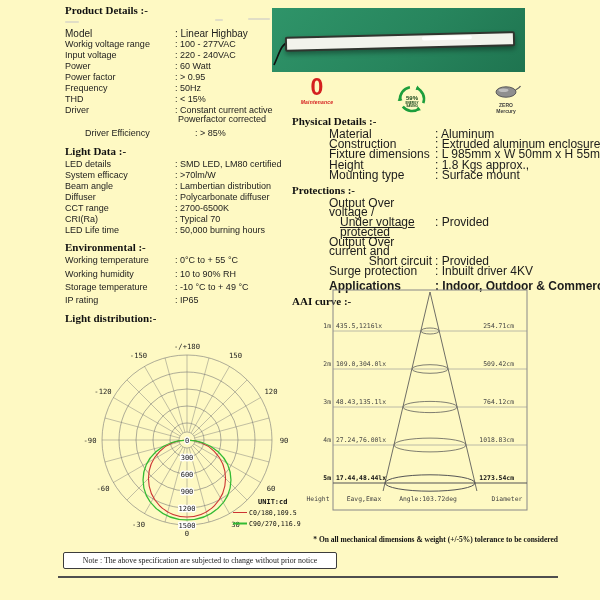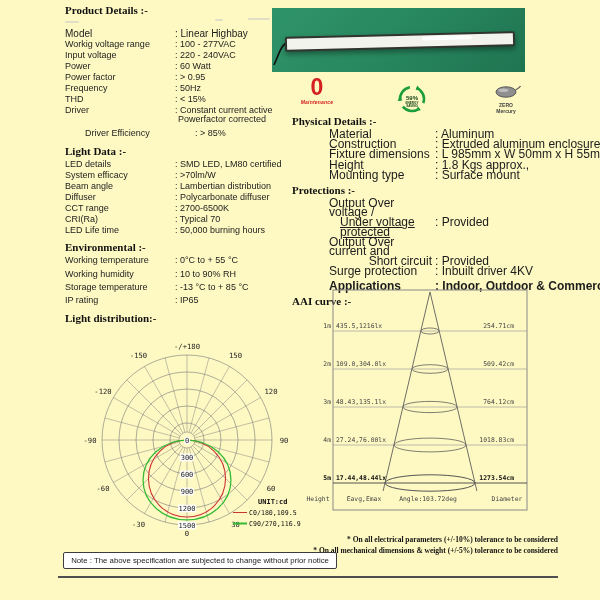--- a/index.html
+++ b/index.html
@@ -48,21 +48,21 @@
   .merclab{font-size:5px;font-weight:bold;color:#3f3f3f;line-height:5.5px;}
   
   #polar-wrap{position:absolute;left:63px;top:338px;width:252px;height:198px;}
   #polar-cap{position:absolute;left:63px;top:552px;width:252px;text-align:center;
              font-family:"DejaVu Sans Mono",monospace;font-size:8px;font-weight:600;color:#222;letter-spacing:.1px;}
   #aai-wrap{position:absolute;left:296px;top:284px;width:240px;height:235px;}
   
   #tol{position:absolute;left:278px;top:535px;width:280px;text-align:right;
        font-family:"Liberation Serif",serif;font-weight:bold;font-size:7.5px;line-height:10.5px;color:#111;}
   #notebox{position:absolute;left:63px;top:552px;width:272px;height:15px;border:1.2px solid #3c3c3c;
-           border-radius:2px;font-size:7.8px;line-height:15px;text-align:center;color:#222;background:#fff;}
+           border-radius:2px;font-size:7.8px;line-height:15px;text-align:center;color:#222;background:#fff;font-family:Liberation Serif, serif;}
   #rule{position:absolute;left:58px;top:576px;width:500px;height:2px;background:#4f4f4f;}
 </style>
 </head>
 <body>
 
 <div class="page">
 
   <div class="col-left">
     <div class="sec-h">Product Details :-</div>
     <div class="smudge">
@@ -152,21 +152,21 @@
         <div class="row">
           <span class="lab">Working temperature</span>
           <span class="val">: 0°C to + 55 °C</span>
         </div>
         <div class="row">
           <span class="lab">Working humidity</span>
           <span class="val">: 10 to 90% RH</span>
         </div>
         <div class="row">
           <span class="lab">Storage temperature</span>
-          <span class="val">: -13 °C to + 85 °C</span>
+          <span class="val">: -10 °C to + 49 °C</span>
         </div>
         <div class="row">
           <span class="lab">IP rating</span>
           <span class="val">: IP65</span>
         </div>
       </div>
 
     <div class="sec-h" id="h-ld">Light distribution:-</div>
   </div>
 
@@ -357,19 +357,18 @@
         <text x="40" y="196" text-anchor="start" font-size="6.4" fill="#111" font-family="DejaVu Sans Mono, monospace" font-weight="bold">17.44,48.44lx</text>
         <text x="218" y="196" text-anchor="end" font-size="6.4" fill="#111" font-family="DejaVu Sans Mono, monospace" font-weight="bold">1273.54cm</text>
         <text x="22" y="217" text-anchor="middle" font-size="6.4" fill="#444" font-family="DejaVu Sans Mono, monospace" font-weight="normal">Height</text>
         <text x="68" y="217" text-anchor="middle" font-size="6.4" fill="#444" font-family="DejaVu Sans Mono, monospace" font-weight="normal">Eavg,Emax</text>
         <text x="132" y="217" text-anchor="middle" font-size="6.4" fill="#444" font-family="DejaVu Sans Mono, monospace" font-weight="normal">Angle:103.72deg</text>
         <text x="211" y="217" text-anchor="middle" font-size="6.4" fill="#444" font-family="DejaVu Sans Mono, monospace" font-weight="normal">Diameter</text>
       </svg>
   </div>
 
   <div id="tol">
-    <div>* On all electrical parameters (+/-10%) tolerance to be considered</div>
     <div>* On all mechanical dimensions &amp; weight (+/-5%) tolerance to be considered</div>
   </div>
   <div id="notebox">Note : The above specification are subjected to change without prior notice</div>
   <div id="rule"></div>
 
 </div>
 
 </body></html>

